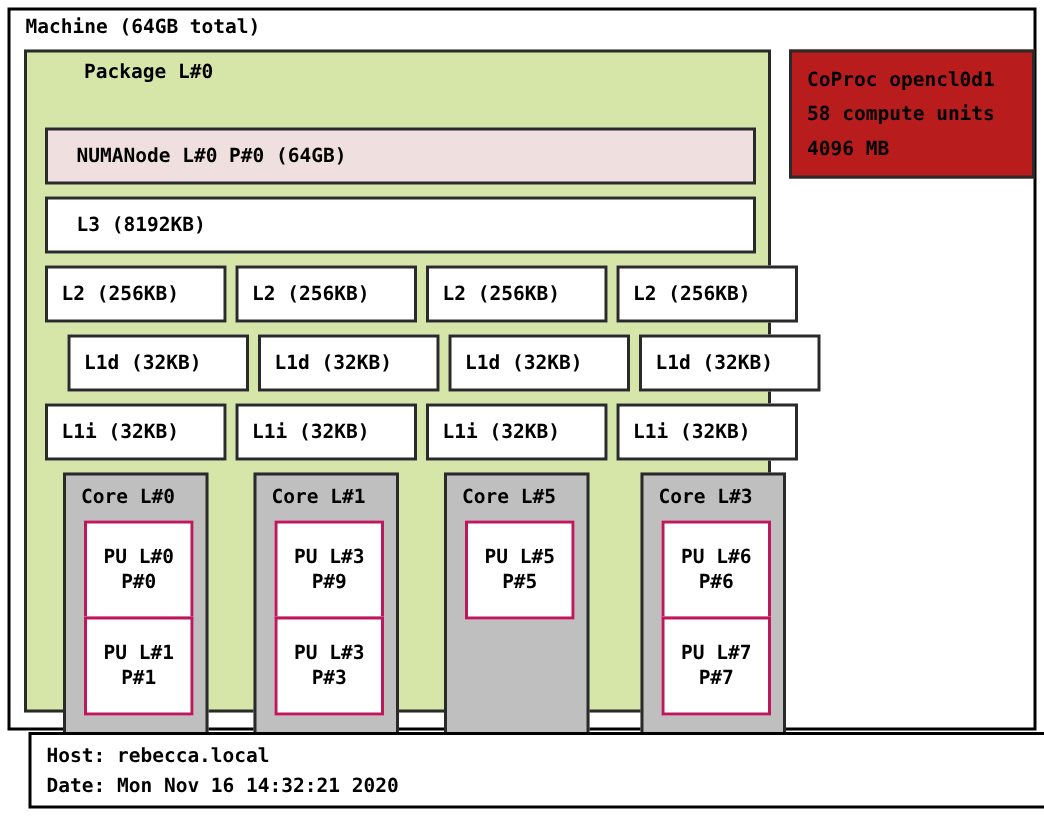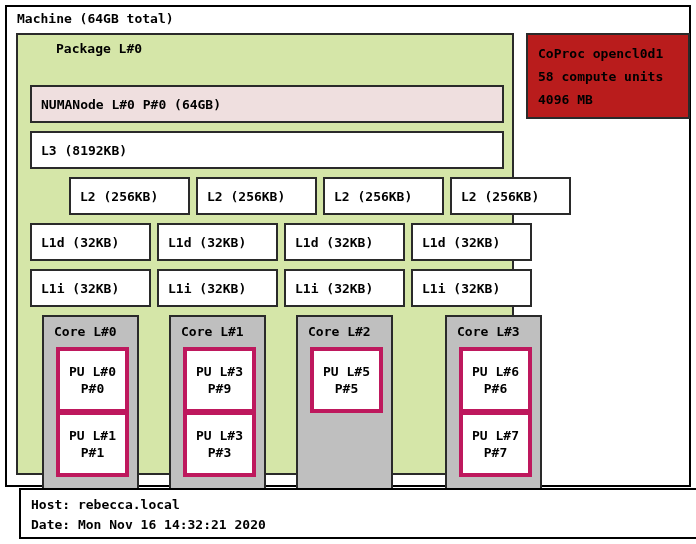--- a/index.html
+++ b/index.html
@@ -64,21 +64,21 @@
   
   .nodebox {
     position: absolute;
     box-sizing: border-box;
     border: 2px solid #2a2a2a;
     background: #ffffff;
     display: flex;
     align-items: center;
   }
   .nodebox > .lbl {
-    padding-left: 9px;
+    padding-left: 19px;
     white-space: nowrap;
     line-height: 15px;
   }
 
   .numanode {
     left: 12px;
     top: 50px;
     width: 474px;
     height: 38px;
     background: #efdfdf;
@@ -99,62 +99,62 @@
     width: 121px;
     height: 38px;
     display: flex;
     align-items: center;
   }
   .cachebox > .lbl {
     padding-left: 9px;
     white-space: nowrap;
     line-height: 15px;
   }
-  .row-l2  { top: 142px; margin-left: 39px; }
-  .row-l1d { top: 188px; }
+  .row-l2  { top: 142px; }
+  .row-l1d { top: 188px; margin-left: 15px; }
   .row-l1i { top: 234px; }
 
   .col-0 { left: 12px; }
   .col-1 { left: 139px; }
   .col-2 { left: 266px; }
   .col-3 { left: 393px; }
 
   
   .core {
     position: absolute;
     box-sizing: border-box;
     border: 2px solid #2a2a2a;
     background: #bfbfbf;
     width: 97px;
     height: 185px;
     top: 280px;
   }
   .core.c0 { left: 24px; }
   .core.c1 { left: 151px; }
   .core.c2 { left: 278px; }
-  .core.c3 { left: 427px; }
+  .core.c3 { left: 409px; }
 
   .core-title {
     position: absolute;
     left: 10px;
     top: 7px;
     white-space: nowrap;
     line-height: 15px;
     font-size: 13px;
   }
 
   .pu-stack {
     position: absolute;
     left: 12px;
     top: 30px;
     width: 73px;
   }
   .pu {
     box-sizing: border-box;
-    border: 4px solid #be185d;
+    border: 2px solid #be185d;
     background: #ffffff;
     width: 73px;
     height: 66px;
     display: flex;
     flex-direction: column;
     align-items: center;
     justify-content: center;
     line-height: 17px;
   }
   .pu + .pu { margin-top: -2px; }
@@ -274,21 +274,21 @@
             <span class="ln">P#9</span>
           </div>
           <div class="pu">
             <span class="ln">PU L#3</span>
             <span class="ln">P#3</span>
           </div>
         </div>
       </div>
 
       <div class="core c2">
-        <div class="core-title">Core L#2</div>
+        <div class="core-title">Core L#5</div>
         <div class="pu-stack">
           <div class="pu">
             <span class="ln">PU L#5</span>
             <span class="ln">P#5</span>
           </div>
         </div>
       </div>
 
       <div class="core c3">
         <div class="core-title">Core L#3</div>

